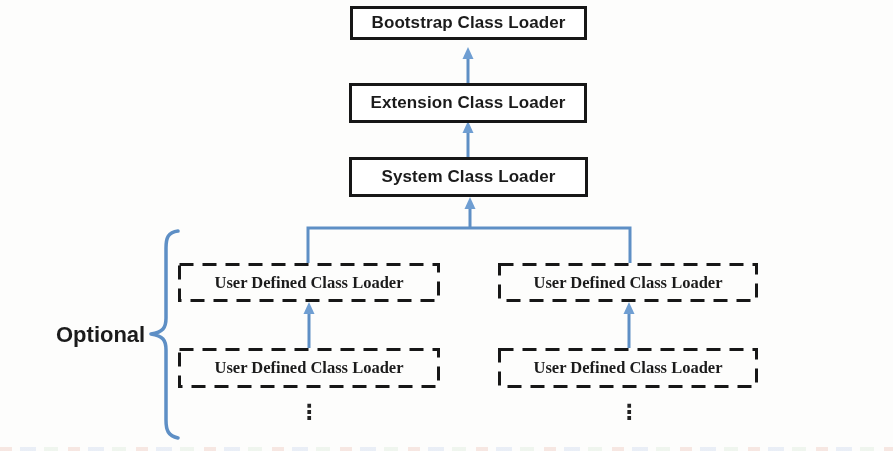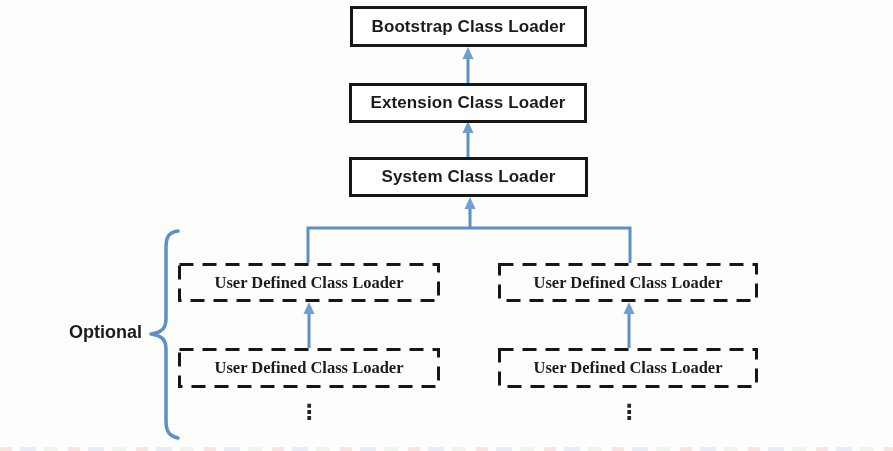--- a/index.html
+++ b/index.html
@@ -18,37 +18,37 @@
            stroke-linecap: round; stroke-linejoin: round; }
   .dashed-rect { stroke: var(--box_border, #171717); stroke-width: 3; fill: none;
                  stroke-dasharray: 14 9; }
   .box {
     position: absolute; box-sizing: border-box;
     background: #fff; border: 3px solid var(--box_border, #171717);
     display: flex; align-items: center; justify-content: center;
     font-weight: bold; font-size: 17px; color: var(--text, #1b1b1b);
     letter-spacing: 0.1px; white-space: nowrap;
   }
-  #box-bootstrap { left: 350px; top: 6px;   width: 237px; height: 41px; }
+  #box-bootstrap { left: 350px; top: 6px;   width: 237px; height: 34px; }
   #box-extension { left: 349px; top: 83px;  width: 238px; height: 40px; }
   #box-system    { left: 349px; top: 157px; width: 239px; height: 40px; }
   .udl-label {
     position: absolute; box-sizing: border-box;
     display: flex; align-items: center; justify-content: center;
     font-weight: bold; font-size: 16.5px; color: var(--text, #1b1b1b);
     white-space: nowrap;
     font-family: Liberation Serif, serif;
   }
   #udl-0 { left: 178px; top: 263px; width: 262px; height: 39px; }
   #udl-1 { left: 498px; top: 263px; width: 260px; height: 39px; }
   #udl-2 { left: 178px; top: 348px; width: 262px; height: 40px; }
   #udl-3 { left: 498px; top: 348px; width: 260px; height: 40px; }
   .optional {
     position: absolute; left: 56px; top: 322px; width: 86px;
-    text-align: right; font-weight: bold; font-size: 18px;
+    text-align: right; font-weight: bold; font-size: 22px;
     color: var(--text, #1b1b1b);
   }
   .vdots {
     position: absolute; top: 399px; width: 30px; height: 28px;
     text-align: center; line-height: 26px;
     font-family: "DejaVu Sans", sans-serif;
     font-weight: bold; font-size: 21px; color: #222;
   }
   #vdots-left  { left: 294px; }
   #vdots-right { left: 614px; }

